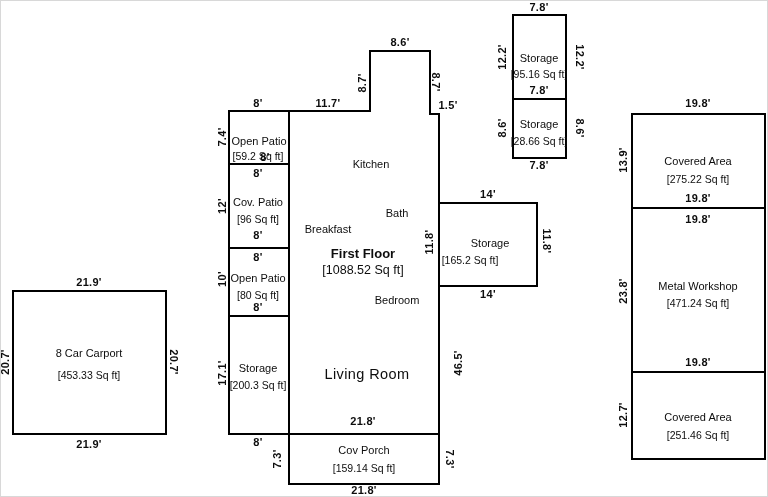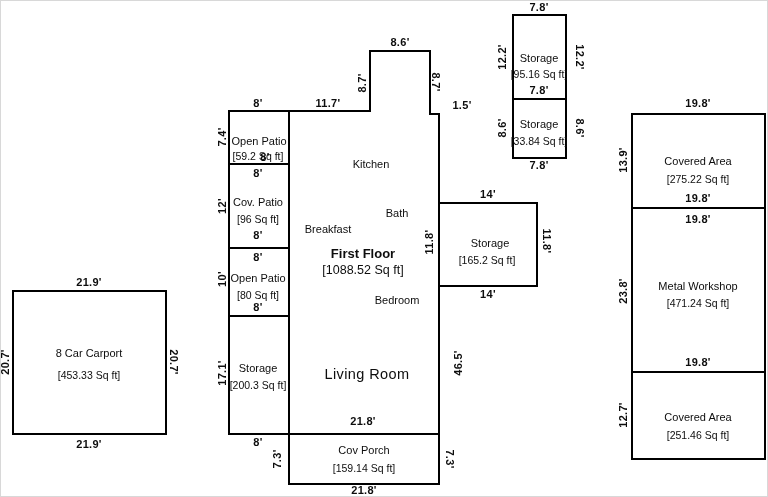--- a/index.html
+++ b/index.html
@@ -82,55 +82,55 @@
 
   <span class="lbl dim vl" style="left:221px;top:372px">17.1'</span>
   <span class="lbl room-sm" style="left:257px;top:367px">Storage</span>
   <span class="lbl sqft" style="left:257px;top:384px">[200.3 Sq ft]</span>
   <span class="lbl dim" style="left:257px;top:441px">8'</span>
 
   <span class="lbl dim" style="left:327px;top:102px">11.7'</span>
   <span class="lbl dim" style="left:399px;top:41px">8.6'</span>
   <span class="lbl dim vl" style="left:361px;top:82px">8.7'</span>
   <span class="lbl dim vr" style="left:434px;top:81px">8.7'</span>
-  <span class="lbl dim" style="left:461px;top:104px">1.5'</span>
+  <span class="lbl dim" style="left:447px;top:104px">1.5'</span>
 
   <span class="lbl room" style="left:370px;top:163px">Kitchen</span>
   <span class="lbl room" style="left:396px;top:212px">Bath</span>
   <span class="lbl room" style="left:327px;top:228px">Breakfast</span>
   <span class="lbl title" style="left:362px;top:252px">First Floor</span>
   <span class="lbl sqft-lg" style="left:362px;top:269px">[1088.52 Sq ft]</span>
   <span class="lbl room" style="left:396px;top:299px">Bedroom</span>
   <span class="lbl room-lg" style="left:366px;top:373px">Living Room</span>
   <span class="lbl dim" style="left:362px;top:420px">21.8'</span>
   <span class="lbl dim vl" style="left:428px;top:241px">11.8'</span>
   <span class="lbl dim vl" style="left:457px;top:362px">46.5'</span>
 
   <span class="lbl dim vl" style="left:276px;top:458px">7.3'</span>
   <span class="lbl room-sm" style="left:363px;top:449px">Cov Porch</span>
   <span class="lbl sqft" style="left:363px;top:467px">[159.14 Sq ft]</span>
   <span class="lbl dim vr" style="left:448px;top:458px">7.3'</span>
   <span class="lbl dim" style="left:363px;top:489px">21.8'</span>
 
   <span class="lbl dim" style="left:487px;top:193px">14'</span>
   <span class="lbl room-sm" style="left:489px;top:242px">Storage</span>
-  <span class="lbl sqft" style="left:486px;top:259px">[165.2 Sq ft]</span>
+  <span class="lbl sqft" style="left:469px;top:259px">[165.2 Sq ft]</span>
   <span class="lbl dim" style="left:487px;top:293px">14'</span>
   <span class="lbl dim vr" style="left:545px;top:240px">11.8'</span>
 
   <span class="lbl dim" style="left:538px;top:6px">7.8'</span>
   <span class="lbl dim vl" style="left:501px;top:56px">12.2'</span>
   <span class="lbl dim vr" style="left:578px;top:56px">12.2'</span>
   <span class="lbl room-sm" style="left:538px;top:57px">Storage</span>
   <span class="lbl sqft" style="left:538px;top:73px">[95.16 Sq ft]</span>
   <span class="lbl dim" style="left:538px;top:89px">7.8'</span>
   <span class="lbl dim vl" style="left:501px;top:127px">8.6'</span>
   <span class="lbl dim vr" style="left:578px;top:127px">8.6'</span>
   <span class="lbl room-sm" style="left:538px;top:123px">Storage</span>
-  <span class="lbl sqft" style="left:538px;top:140px">[33.84 Sq ft]</span>
+  <span class="lbl sqft" style="left:538px;top:140px">[28.66 Sq ft]</span>
   <span class="lbl dim" style="left:538px;top:164px">7.8'</span>
 
   <span class="lbl dim" style="left:697px;top:102px">19.8'</span>
   <span class="lbl dim vl" style="left:622px;top:159px">13.9'</span>
   <span class="lbl room-sm" style="left:697px;top:160px">Covered Area</span>
   <span class="lbl sqft" style="left:697px;top:178px">[275.22 Sq ft]</span>
   <span class="lbl dim" style="left:697px;top:197px">19.8'</span>
 
   <span class="lbl dim" style="left:697px;top:218px">19.8'</span>
   <span class="lbl dim vl" style="left:622px;top:290px">23.8'</span>

